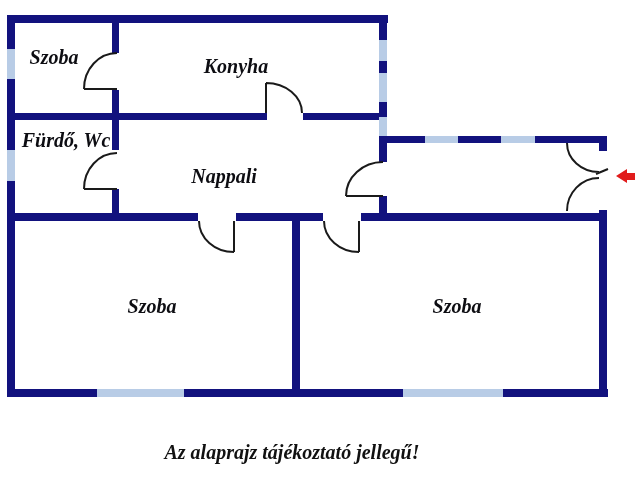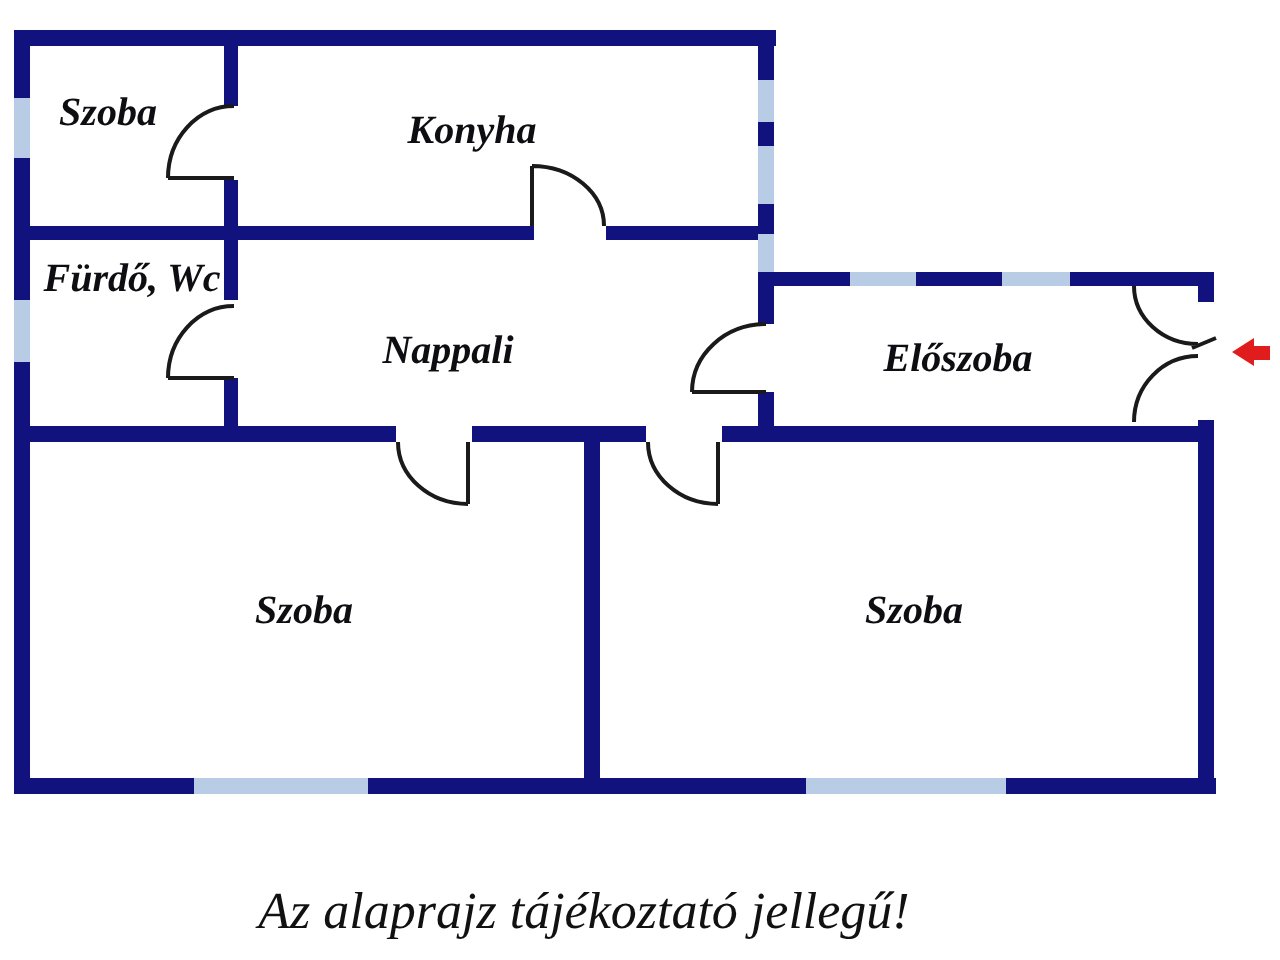--- a/index.html
+++ b/index.html
@@ -16,22 +16,22 @@
     position:absolute;
     transform:translate(-50%,-50%);
     font-weight:bold;font-style:italic;
     font-size:20px;color:#0d0d12;
     white-space:nowrap;
   }
   .caption{
     position:absolute;
     left:292px;top:441px;
     transform:translateX(-50%);
-    font-weight:normal;font-style:italic;
-    font-size:26px;color:#111111;
+    font-weight:bold;font-style:italic;
+    font-size:20px;color:#111111;
     white-space:nowrap;
   }
   svg.overlay{position:absolute;left:0;top:0;}
 </style>
 </head>
 <body>
 
 <div id="plan">
 
   <div class="wall" style="left:7px;top:15px;width:381px;height:8px"></div>
@@ -94,18 +94,17 @@
       <path d="M567,143 A32,29 0 0 0 599,172 M567,211 A32,33 0 0 1 599,178 M596,174 L608,169"></path>
     </g>
 
     <polygon points="616,176 627,169 627,173 635,173 635,180 627,180 627,183" fill="#e11c1c"></polygon>
   </svg>
 
   <span class="room-label" style="left:54px;top:57px">Szoba</span>
   <span class="room-label" style="left:236px;top:66px">Konyha</span>
   <span class="room-label" style="left:66px;top:140px">Fürdő, Wc</span>
   <span class="room-label" style="left:224px;top:176px">Nappali</span>
-  <span class="room-label" style="left:479px;top:180px">Előszoba</span>
   <span class="room-label" style="left:152px;top:306px">Szoba</span>
   <span class="room-label" style="left:457px;top:306px">Szoba</span>
 
   <div class="caption">Az alaprajz tájékoztató jellegű!</div>
 </div>
 
 </body></html>

